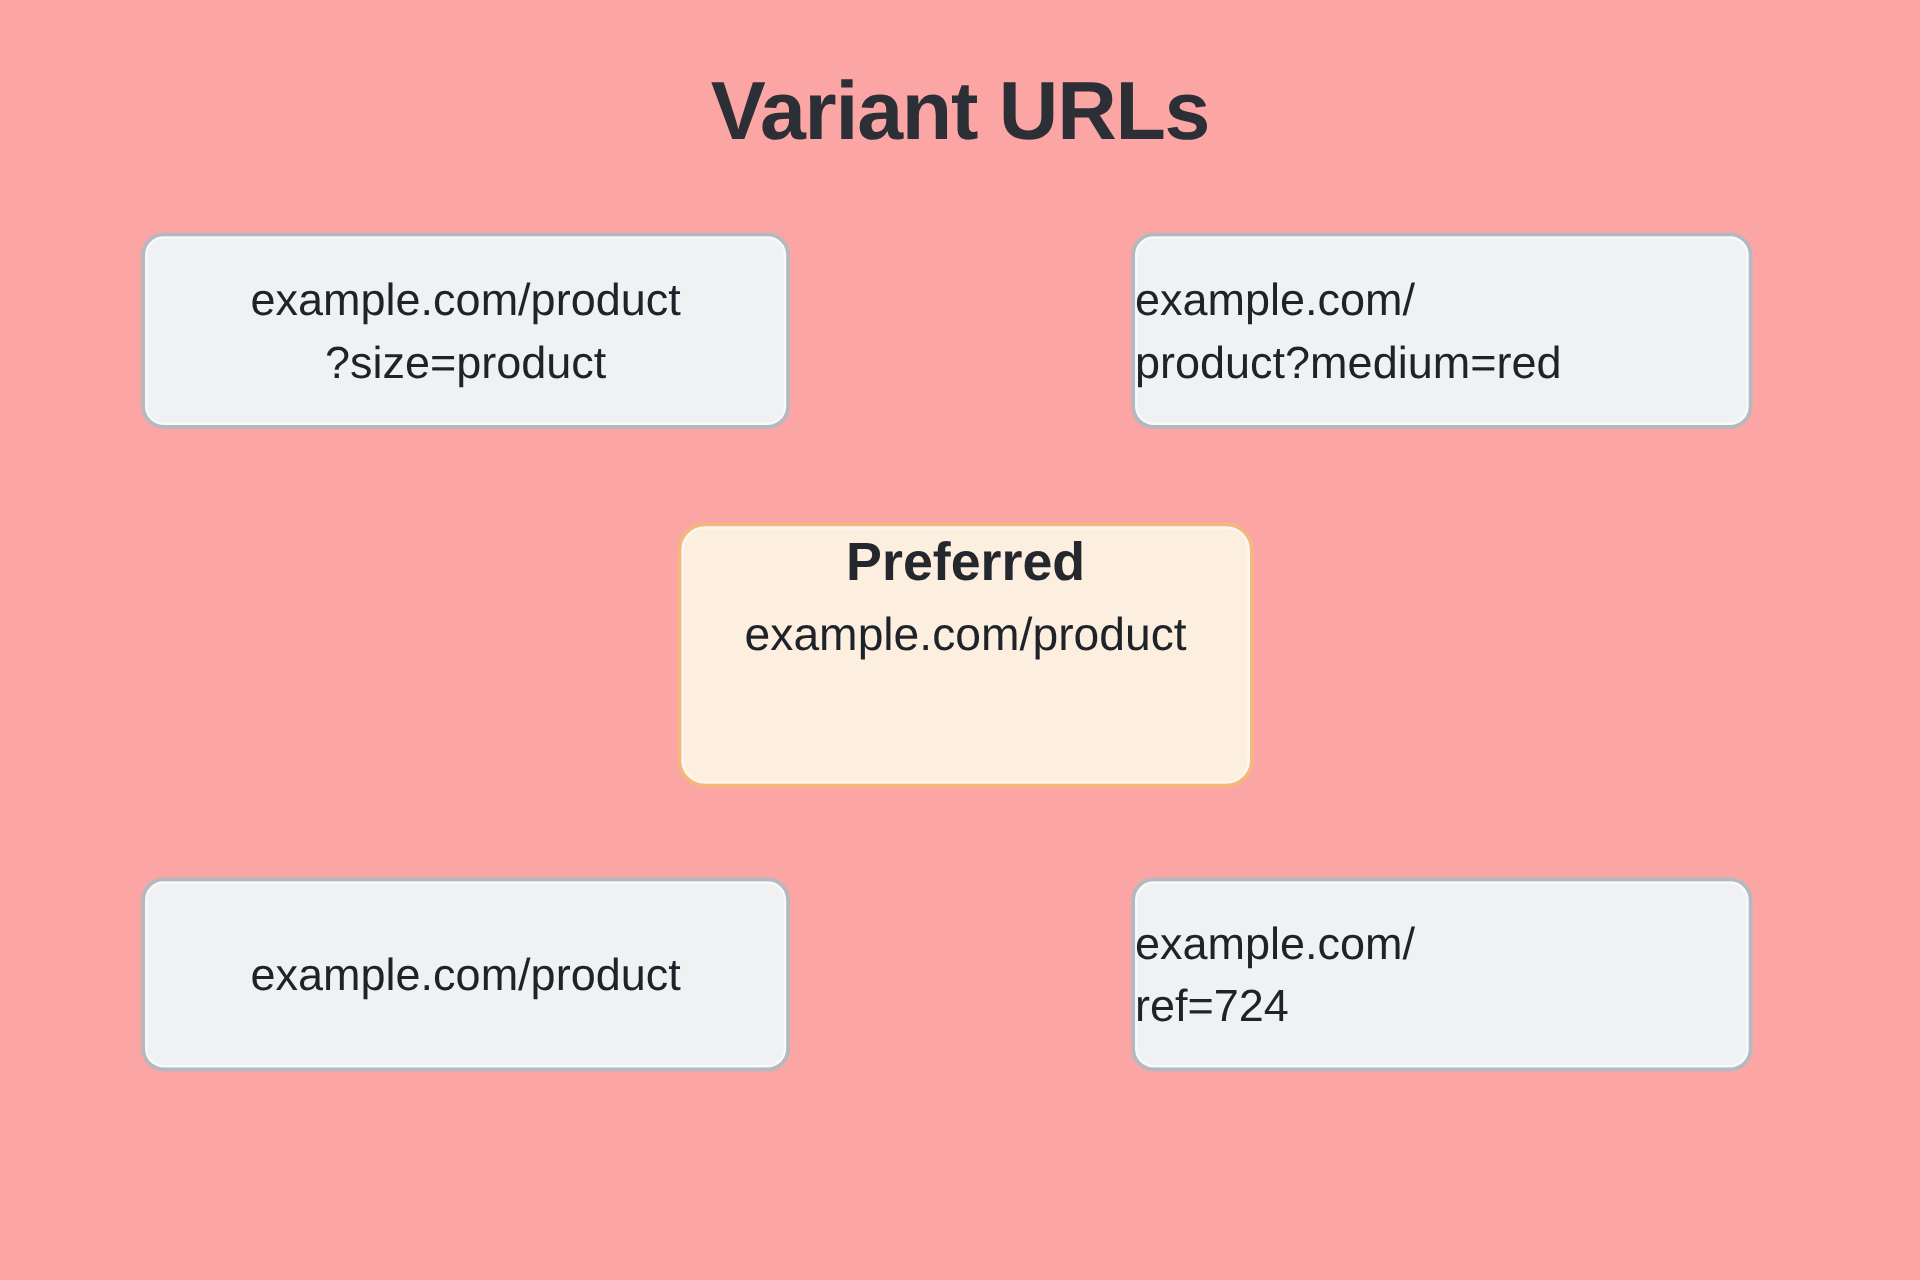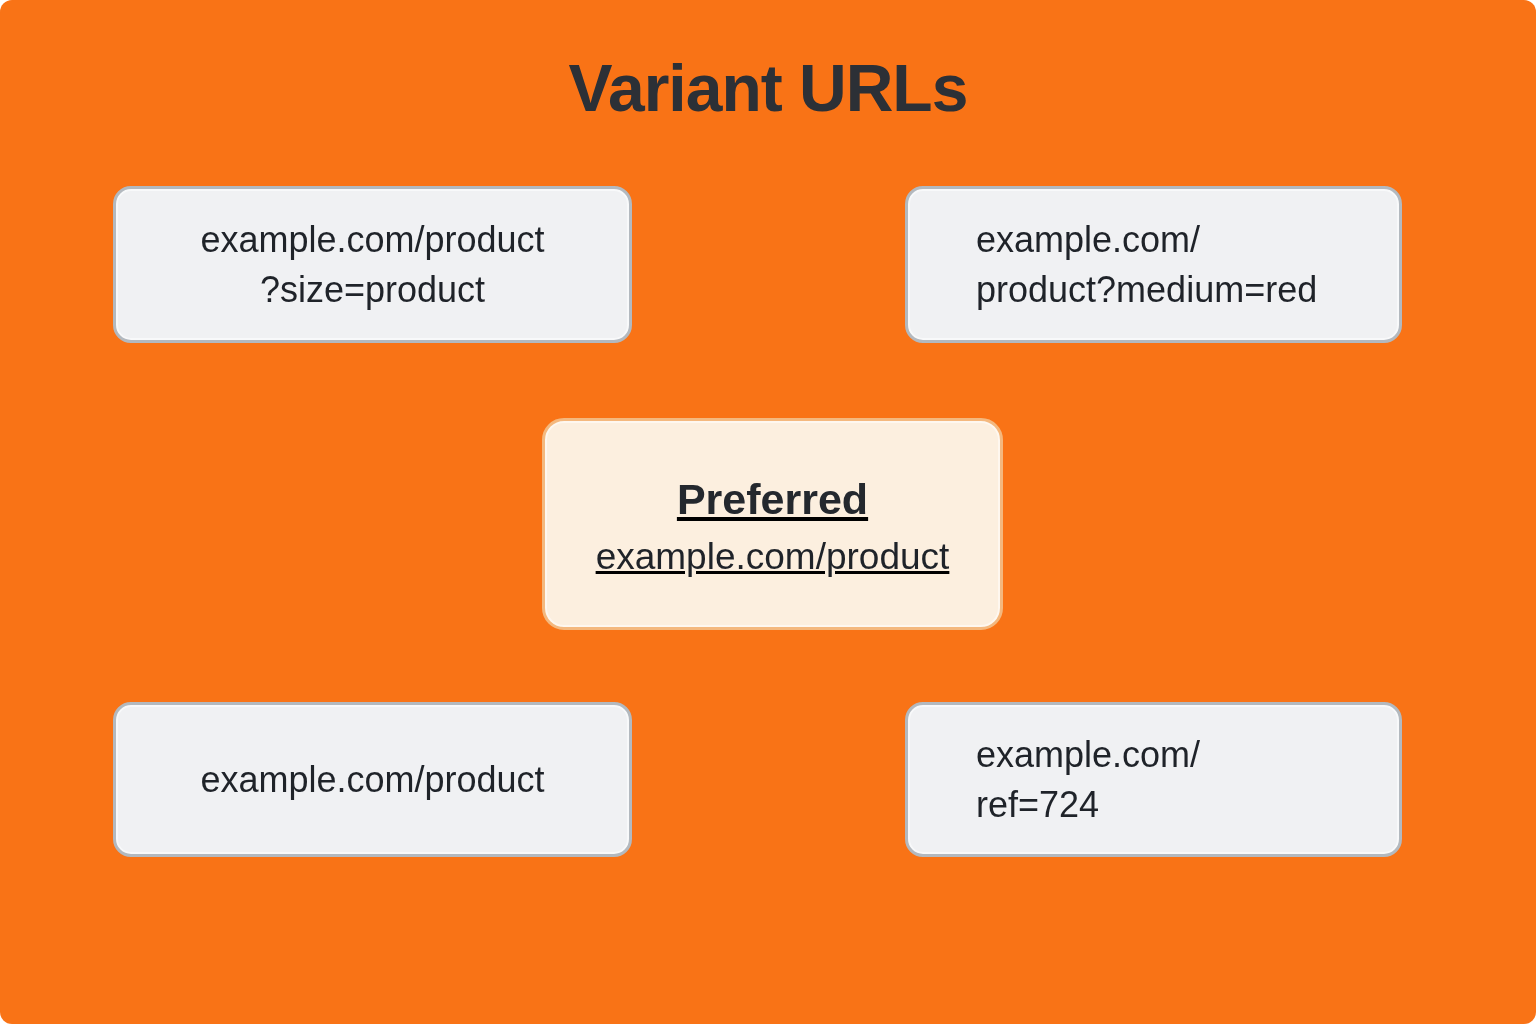--- a/index.html
+++ b/index.html
@@ -9,24 +9,23 @@
     --orange-border: #f4b87e;
     --text-dark: #1f2329;
     --title-color: #2c3036;
   }
   * { margin: 0; padding: 0; box-sizing: border-box; }
   html, body { background: #ffffff; }
   .canvas {
     position: relative;
     width: 1536px;
     height: 1024px;
-    background: #f97316;
+    background: #fca5a5;
     font-family: "Liberation Sans", "DejaVu Sans", sans-serif;
     overflow: hidden;
-    border-radius: 12px;
   }
   .diagram-title {
     position: absolute;
     top: 50px;
     left: 0;
     width: 100%;
     text-align: center;
     font-size: 66px;
     font-weight: 600;
     letter-spacing: -1px;
@@ -40,44 +39,43 @@
     display: flex;
     align-items: center;
     color: var(--text-dark);
     font-size: 36px;
     line-height: 1.37;
     box-shadow: inset 0 0 0 2px rgba(255,255,255,0.55);
   }
   .vbox .lines span { display: block; }
   .vbox.center-text { justify-content: center; }
   .vbox.center-text .lines { text-align: center; }
-  .vbox.left-text { justify-content: flex-start; padding-left: 68px; }
+  .vbox.left-text { justify-content: flex-start; }
   .vbox.left-text .lines { text-align: left; }
 
   .box-top-left     { left: 113px; top: 186px; width: 519px; height: 157px; }
   .box-top-right    { left: 905px; top: 186px; width: 497px; height: 157px; }
   .box-bottom-left  { left: 113px; top: 702px; width: 519px; height: 155px; }
   .box-bottom-right { left: 905px; top: 702px; width: 497px; height: 155px; }
 
   .canonical-box {
     position: absolute;
     left: 542px;
     top: 418px;
     width: 461px;
     height: 212px;
     background: var(--orange-bg);
     border: 3px solid var(--orange-border);
     border-radius: 22px;
     display: flex;
     flex-direction: column;
     align-items: center;
-    justify-content: center;
+    justify-content: flex-start;
     text-align: center;
     box-shadow: inset 0 0 0 2px rgba(255,255,255,0.5);
-    text-decoration: underline;
   }
   .canonical-box .heading {
     font-size: 43px;
     font-weight: 600;
     line-height: 1.37;
     color: #24282e;
   }
   .canonical-box .heading span { display: block; }
   .canonical-box .canonical-url {
     margin-top: 7px;

